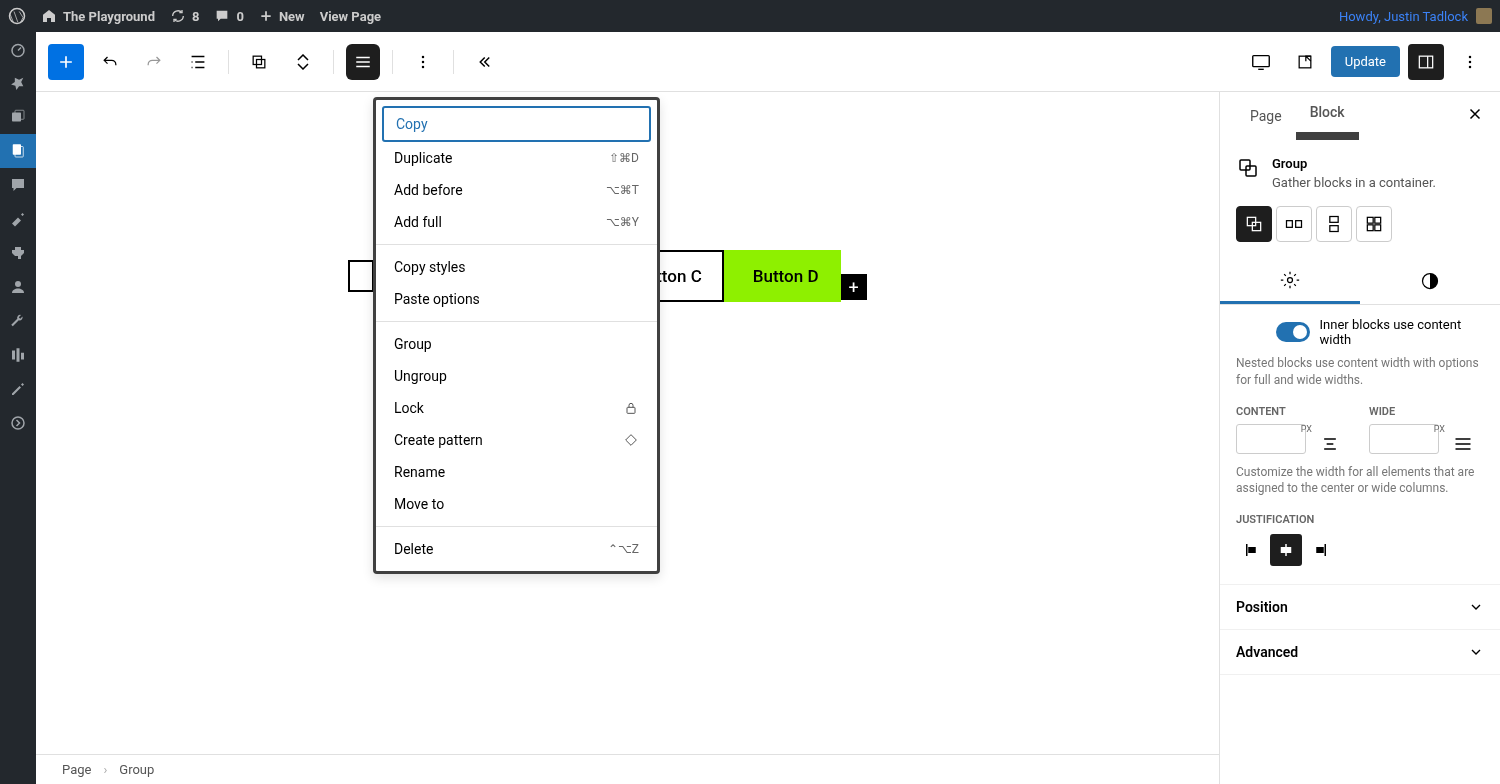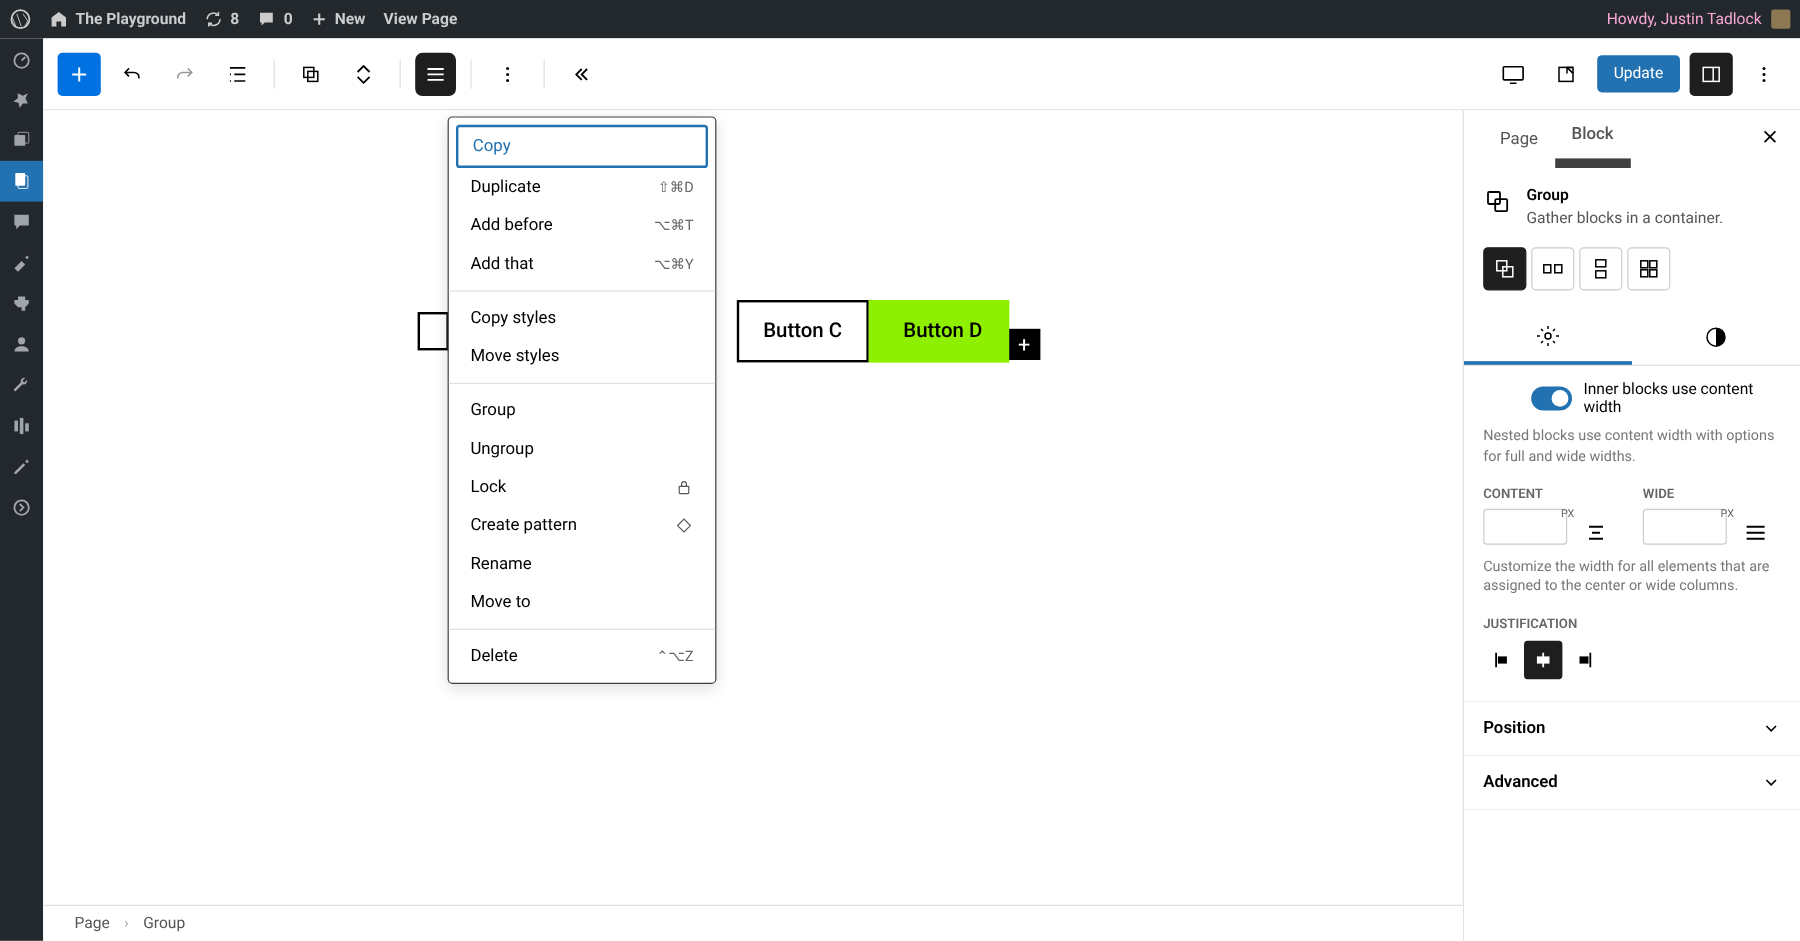--- a/index.html
+++ b/index.html
@@ -2,21 +2,21 @@
 <html><head>
 <meta charset="utf-8">
 <style>
 * { box-sizing: border-box; margin: 0; padding: 0; font-family: -apple-system, BlinkMacSystemFont, "Segoe UI", Roboto, sans-serif; }
 body { width: 1500px; height: 784px; overflow: hidden; background: #fff; }
 
 
 .admin-bar { height: 32px; background: #23282d; color: #ccc; display: flex; align-items: center; justify-content: space-between; padding: 0 8px; font-size: 13px; }
 .admin-bar-left { display: flex; align-items: center; gap: 15px; }
 .admin-bar-item { display: flex; align-items: center; gap: 6px; cursor: pointer; color: #ccc; font-weight: bold; }
-.admin-bar-right { display: flex; align-items: center; gap: 8px; color: #f9a8d4; }
+.admin-bar-right { display: flex; align-items: center; gap: 8px; color: #3b82f6; }
 .avatar { width: 16px; height: 16px; background: #8c7853; border-radius: 2px; }
 
 
 .admin-sidebar { position: absolute; left: 0; top: 32px; width: 36px; height: calc(100% - 32px); background: #23282d; display: flex; flex-direction: column; }
 .admin-sidebar-item { width: 36px; height: 34px; display: flex; align-items: center; justify-content: center; cursor: pointer; }
 .admin-sidebar-item svg { fill: #a0a5aa; }
 .admin-sidebar-item.active { background: #2271b1; }
 .admin-sidebar-item.active svg { fill: #fff; }
 
 
@@ -32,21 +32,21 @@
 
 
 .canvas { position: absolute; left: 36px; top: 92px; right: 281px; bottom: 30px; background: #fff; }
 .canvas-buttons { position: absolute; top: 158px; left: 312px; display: flex; align-items: center; }
 .cbtn { border: 2px solid #000; padding: 14px 20px; font-size: 17px; font-weight: 500; cursor: pointer; background: #fff; }
 .cbtn.green { background: #8ef000; border: 2px solid #8ef000; padding-left: 27px; }
 .cbtn.partial { width: 26px; overflow: hidden; white-space: nowrap; padding: 14px 0 14px 8px; }
 .add-block-btn { width: 26px; height: 26px; background: #000; color: #fff; display: flex; align-items: center; justify-content: center; font-size: 18px; cursor: pointer; align-self: flex-end; margin-bottom: 2px; }
 
 
-.context-menu { position: absolute; top: 97px; left: 373px; width: 224px; background: #fff; border: 1px solid #404040; border-radius: 4px; box-shadow: 0 4px 12px rgba(0,0,0,0.12); z-index: 10; }
+.context-menu { position: absolute; top: 97px; left: 373px; width: 287px; background: #fff; border: 3px solid #404040; border-radius: 4px; box-shadow: 0 4px 12px rgba(0,0,0,0.12); z-index: 10; }
 .menu-section { border-bottom: 1px solid #e0e0e0; padding: 6px; }
 .menu-section:last-child { border-bottom: none; }
 .menu-item { display: flex; align-items: center; justify-content: space-between; padding: 8px 12px; font-size: 14px; cursor: pointer; border-radius: 3px; }
 .menu-item.highlighted { border: 2px solid #2271b1; color: #2271b1; }
 .menu-shortcut { color: #666; font-size: 12px; }
 
 
 .settings-sidebar { position: absolute; right: 0; top: 92px; width: 281px; bottom: 0; border-left: 1px solid #e0e0e0; background: #fff; overflow-y: auto; }
 .settings-tabs { display: flex; align-items: center; height: 48px; padding: 0 16px; position: relative; }
 .settings-tab { padding: 12px 14px; font-size: 14px; cursor: pointer; color: #555; }
@@ -305,30 +305,30 @@
       </div>
     <div class="menu-item">
         <span>Duplicate</span>
         <span class="menu-shortcut">⇧⌘D</span>
       </div>
     <div class="menu-item">
         <span>Add before</span>
         <span class="menu-shortcut">⌥⌘T</span>
       </div>
     <div class="menu-item">
-        <span>Add that</span>
+        <span>Add full</span>
         <span class="menu-shortcut">⌥⌘Y</span>
       </div>
   </div>
   <div class="menu-section">
     <div class="menu-item">
         <span>Copy styles</span>
       </div>
     <div class="menu-item">
-        <span>Move styles</span>
+        <span>Paste options</span>
       </div>
   </div>
   <div class="menu-section">
     <div class="menu-item">
         <span>Group</span>
       </div>
     <div class="menu-item">
         <span>Ungroup</span>
       </div>
     <div class="menu-item">

